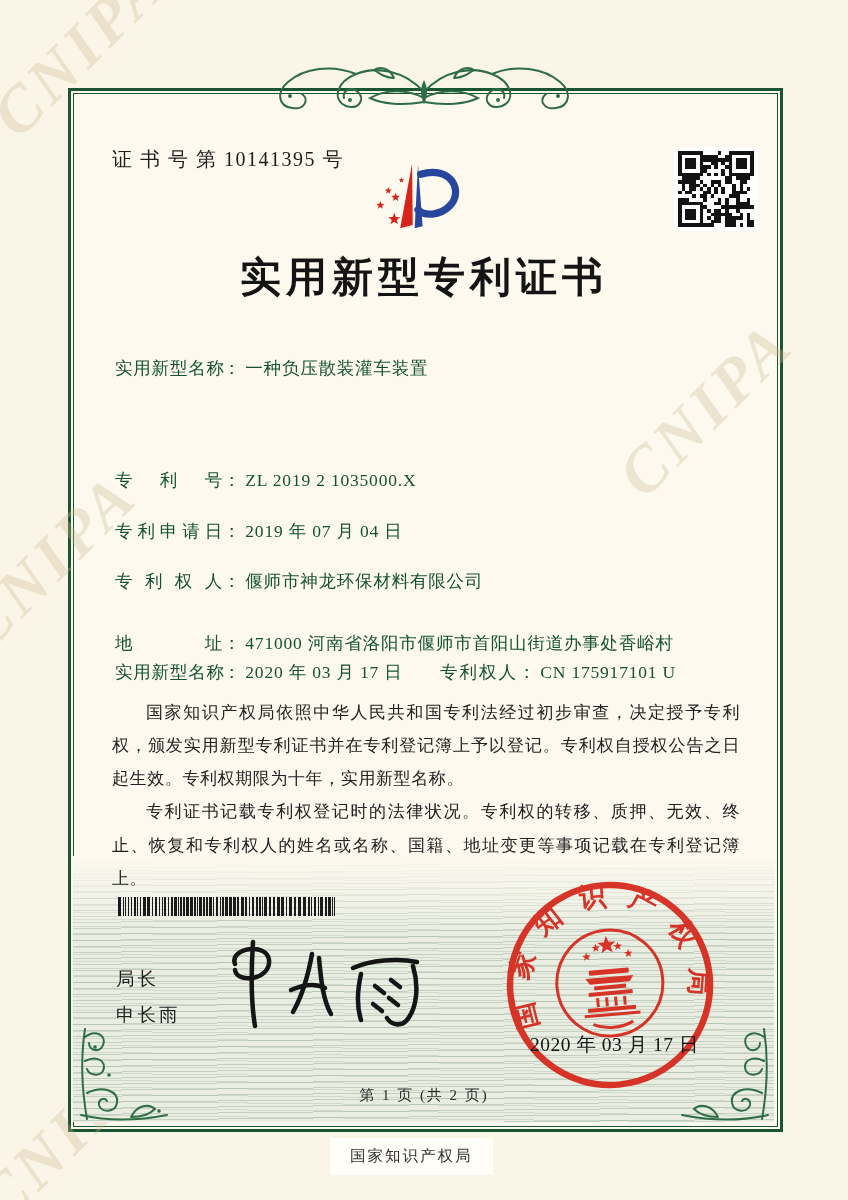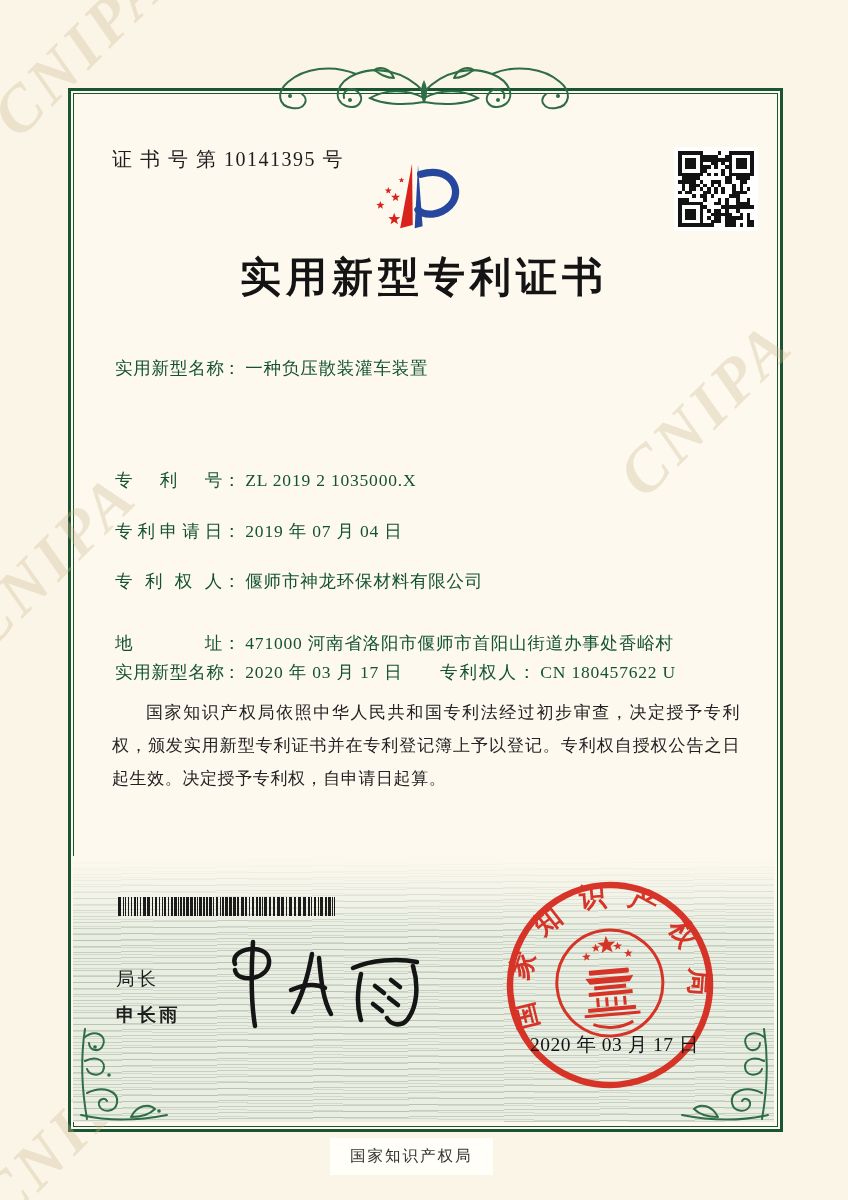--- a/index.html
+++ b/index.html
@@ -43,21 +43,21 @@
   .g2{position:absolute;left:325px;top:0;white-space:nowrap;}
   .g2 .flabel2{letter-spacing:2px;}
   
   .body-text{position:absolute;left:112px;top:696px;width:628px;font-size:17px;
       line-height:1.95;text-align:justify;letter-spacing:0.6px;z-index:2;color:#222;}
   .body-text p{margin:0;text-indent:2em;}
   
   .barcode{position:absolute;left:118px;top:897px;width:226px;height:19px;font-size:0;z-index:2;}
   .barcode span{display:inline-block;height:100%;background:#1b1b1b;}
   .signer-title{position:absolute;left:116px;top:966px;font-size:18.5px;letter-spacing:3px;z-index:2;}
-  .signer-name{position:absolute;left:116px;top:1002px;font-size:18.5px;letter-spacing:3px;z-index:2;font-weight:bold;}
+  .signer-name{position:absolute;left:116px;top:1002px;font-size:18.5px;letter-spacing:3px;z-index:2;}
   .signature{position:absolute;left:215px;top:928px;z-index:2;}
   .seal{position:absolute;left:502px;top:877px;z-index:3;opacity:.93;}
   .seal-date{position:absolute;left:530px;top:1031px;font-size:19.5px;letter-spacing:0.5px;
       color:#141414;z-index:4;white-space:nowrap;}
   .page-info{position:absolute;left:0;top:1086px;width:100%;text-align:center;
       font-size:15px;letter-spacing:2px;color:#2a2a2a;z-index:2;}
   .footer-note{position:absolute;left:330px;top:1138px;background:#fffef8;
       padding:8px 20px;font-size:15.5px;letter-spacing:2px;color:#333;z-index:2;}
 </style>
 </head>
@@ -586,25 +586,26 @@
     <span class="flabel">专利申请日</span><span>：</span><span class="fvalue">2019 年 07 月 04 日</span>
   </div>
   <div class="field" style="top:569px">
     <span class="flabel">专利权人</span><span>：</span><span class="fvalue">偃师市神龙环保材料有限公司</span>
   </div>
   <div class="field" style="top:631px">
     <span class="flabel">地址</span><span>：</span><span class="fvalue">471000 河南省洛阳市偃师市首阳山街道办事处香峪村</span>
   </div>
   <div class="field" style="top:660px">
     <span><span class="flabel">实用新型名称</span><span>：</span><span class="fvalue">2020 年 03 月 17 日</span></span>
-    <span class="g2"><span class="flabel2">专利权人</span><span>：</span><span class="fvalue">CN 180457622 U</span></span>
+    <span class="g2"><span class="flabel2">专利权人</span><span>：</span><span class="fvalue">CN 175917101 U</span></span>
   </div>
 
   <div class="body-text">
-    <p>国家知识产权局依照中华人民共和国专利法经过初步审查，决定授予专利权，颁发实用新型专利证书并在专利登记簿上予以登记。专利权自授权公告之日起生效。决定授予专利权，自申请日起算。</p>
+    <p>国家知识产权局依照中华人民共和国专利法经过初步审查，决定授予专利权，颁发实用新型专利证书并在专利登记簿上予以登记。专利权自授权公告之日起生效。专利权期限为十年，实用新型名称。</p>
+    <p>专利证书记载专利权登记时的法律状况。专利权的转移、质押、无效、终止、恢复和专利权人的姓名或名称、国籍、地址变更等事项记载在专利登记簿上。</p>
   </div>
 
   <div class="barcode" id="barcode"><span style="width:3px;margin-right:2px"></span><span style="width:1px;margin-right:1px"></span><span style="width:1px;margin-right:2px"></span><span style="width:1px;margin-right:2px"></span><span style="width:1px;margin-right:2px"></span><span style="width:2px;margin-right:1px"></span><span style="width:1px;margin-right:2px"></span><span style="width:1px;margin-right:2px"></span><span style="width:3px;margin-right:1px"></span><span style="width:3px;margin-right:2px"></span><span style="width:1px;margin-right:2px"></span><span style="width:2px;margin-right:2px"></span><span style="width:1px;margin-right:2px"></span><span style="width:1px;margin-right:1px"></span><span style="width:2px;margin-right:2px"></span><span style="width:1px;margin-right:2px"></span><span style="width:2px;margin-right:1px"></span><span style="width:3px;margin-right:1px"></span><span style="width:1px;margin-right:1px"></span><span style="width:2px;margin-right:1px"></span><span style="width:2px;margin-right:1px"></span><span style="width:3px;margin-right:1px"></span><span style="width:3px;margin-right:1px"></span><span style="width:2px;margin-right:1px"></span><span style="width:1px;margin-right:1px"></span><span style="width:3px;margin-right:1px"></span><span style="width:2px;margin-right:1px"></span><span style="width:2px;margin-right:1px"></span><span style="width:3px;margin-right:1px"></span><span style="width:1px;margin-right:2px"></span><span style="width:2px;margin-right:2px"></span><span style="width:1px;margin-right:1px"></span><span style="width:2px;margin-right:1px"></span><span style="width:3px;margin-right:1px"></span><span style="width:3px;margin-right:1px"></span><span style="width:3px;margin-right:1px"></span><span style="width:2px;margin-right:2px"></span><span style="width:3px;margin-right:1px"></span><span style="width:2px;margin-right:2px"></span><span style="width:1px;margin-right:2px"></span><span style="width:2px;margin-right:2px"></span><span style="width:2px;margin-right:1px"></span><span style="width:2px;margin-right:1px"></span><span style="width:1px;margin-right:1px"></span><span style="width:3px;margin-right:2px"></span><span style="width:2px;margin-right:2px"></span><span style="width:2px;margin-right:2px"></span><span style="width:3px;margin-right:1px"></span><span style="width:3px;margin-right:2px"></span><span style="width:1px;margin-right:2px"></span><span style="width:3px;margin-right:2px"></span><span style="width:2px;margin-right:2px"></span><span style="width:3px;margin-right:2px"></span><span style="width:3px;margin-right:2px"></span><span style="width:2px;margin-right:1px"></span><span style="width:1px;margin-right:2px"></span><span style="width:2px;margin-right:2px"></span><span style="width:1px;margin-right:1px"></span><span style="width:3px;margin-right:2px"></span><span style="width:2px;margin-right:1px"></span><span style="width:3px;margin-right:1px"></span><span style="width:1px;margin-right:1px"></span><span style="width:1px;margin-right:1px"></span></div>
 
   <div class="signer-title">局长</div>
   <div class="signer-name">申长雨</div>
 
   <svg class="signature" width="220" height="105" viewBox="0 0 220 105">
     <g stroke="#151515" stroke-width="4.5" fill="none" stroke-linecap="round" stroke-linejoin="round">
       <path d="M38,14 C36,44 36,74 40,98"></path>
@@ -647,14 +648,15 @@
         <rect x="111" y="120" width="3" height="9"></rect>
           <rect x="120" y="120" width="3" height="9"></rect>
         <rect x="84" y="130" width="48" height="4"></rect>
         <rect x="80" y="136" width="56" height="3"></rect>
       </g>
       <path d="M88,146 C100,152 116,152 128,146" stroke="#d6271b" stroke-width="3" fill="none"></path>
     </g>
   </svg>
   <div class="seal-date">2020 年 03 月 17 日</div>
 
+  <div class="page-info">第 1 页 (共 2 页)</div>
   <div class="footer-note">国家知识产权局</div>
 </div>
 
 </body></html>

